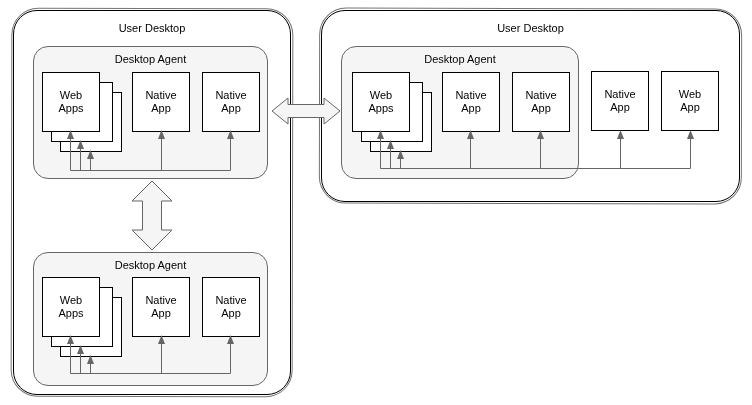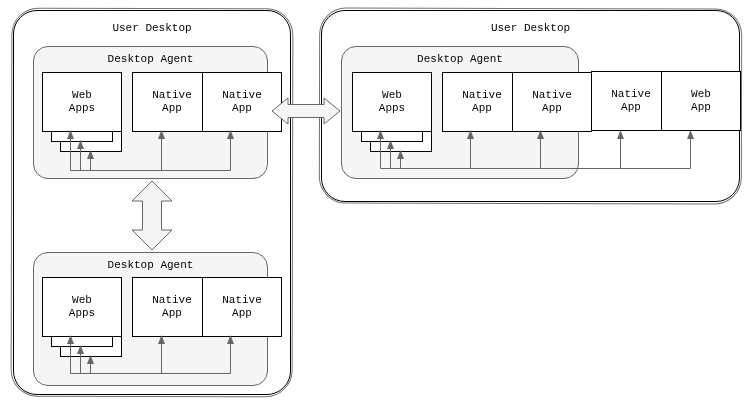--- a/index.html
+++ b/index.html
@@ -5,41 +5,41 @@
   html,body { margin:0; padding:0; background:#ffffff; }
   * { box-sizing:border-box; }
   .stage {
     position:relative; width:752px; height:405px; overflow:hidden;
     font-family:"Liberation Sans", sans-serif; color:#000;
     background:#fff;
   }
   
   .desktop {
     position:absolute; background:#fff;
-    border:1.4px solid #000; border-radius:24px; z-index:1;font-family:Liberation Mono, monospace;
+    border:1.4px solid #000; border-radius:24px; z-index:1;
   }
   .desktop::after {
     content:""; position:absolute; inset:-3px; pointer-events:none;
     border:1px solid rgba(40,40,40,.65); border-radius:27px;
     transform:rotate(.12deg);
   }
   .desktop-title {
     position:absolute; top:11px; left:0; right:0; text-align:center;
     font-size:11px; line-height:13px; z-index:2;
   }
   .agent {
     position:absolute; background:#f5f5f5;
     border:1px solid #666; border-radius:15px; z-index:2;padding-left:21px;
   }
   .agent-title {
     position:absolute; top:6px; left:0; right:0; text-align:center;
     font-size:11px; line-height:13px;
   }
   .appbox {
-    position:absolute; width:80px; height:60px; background:#fff;
+    position:absolute; width:58px; height:60px; background:#fff;
     border:1px solid #000; display:flex; align-items:center; justify-content:center;
     text-align:center; font-size:11px; line-height:13px; white-space:pre-line;
     z-index:4;
   }
   .stack-layer {
     position:absolute; width:62px; height:60px; background:#fff;
     border:1px solid #000; z-index:3;
   }
   .stack-layer.mid { z-index:3; }
   .stack-layer.back { z-index:2; }

